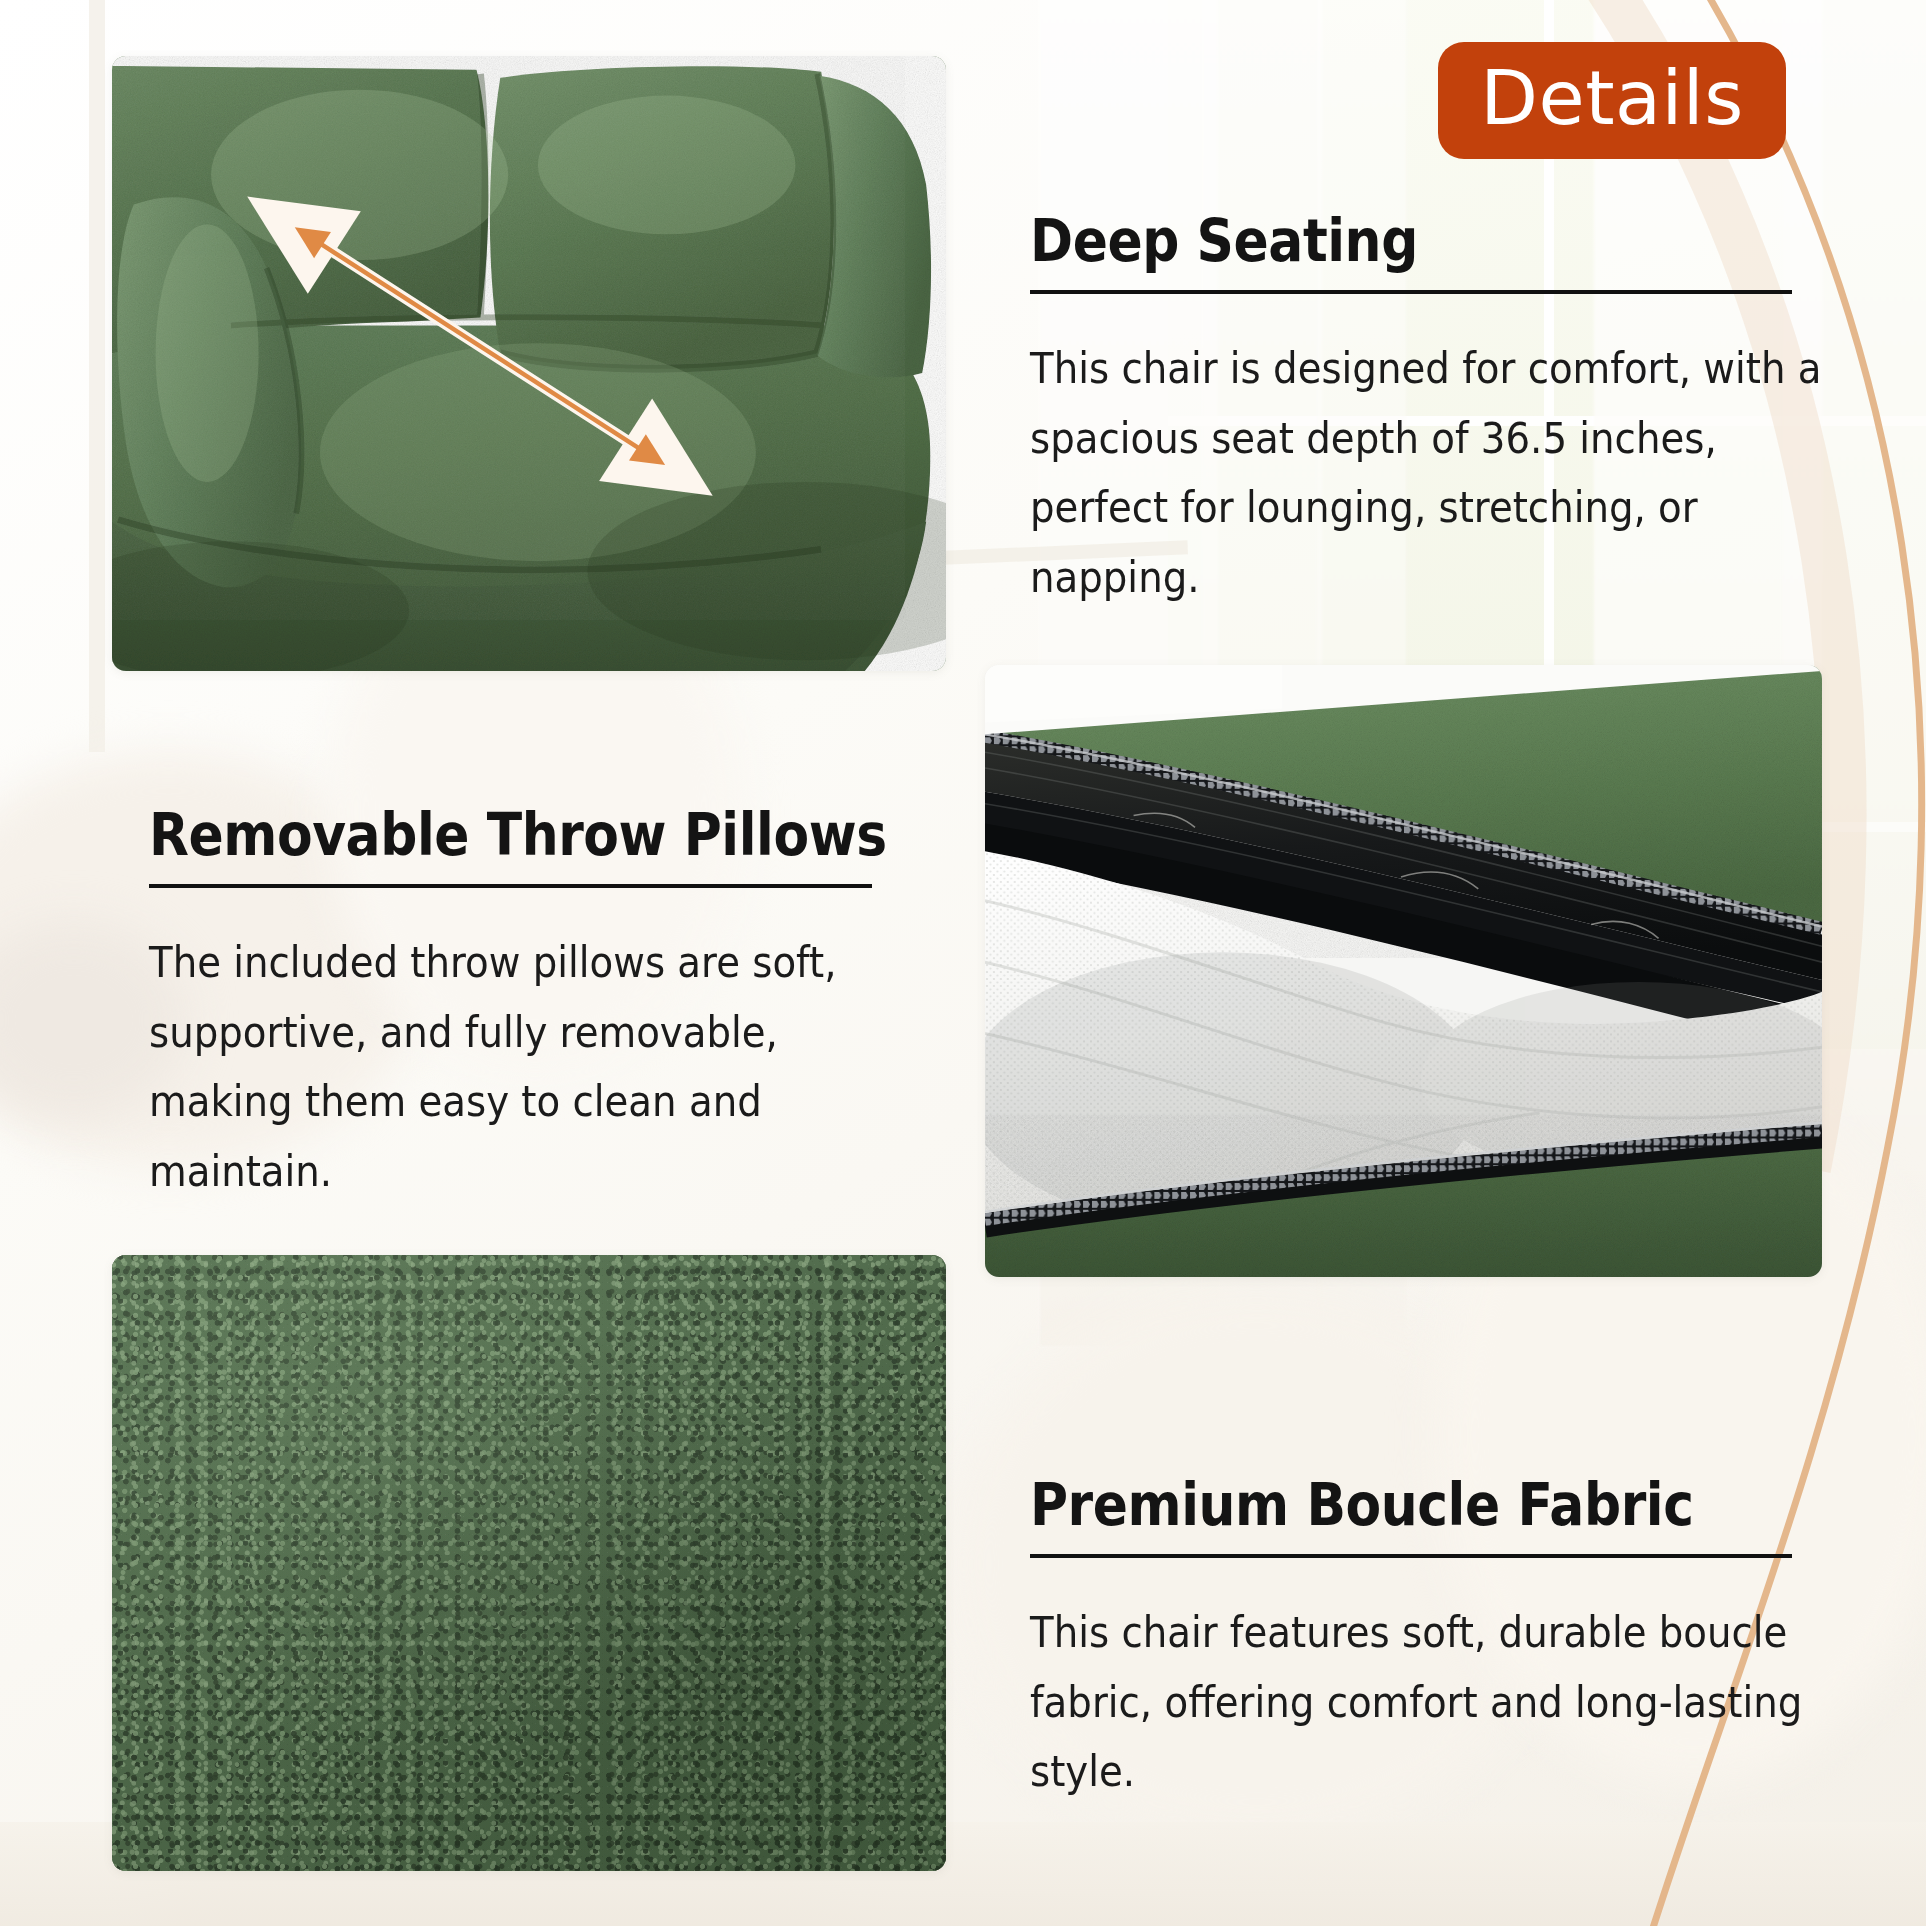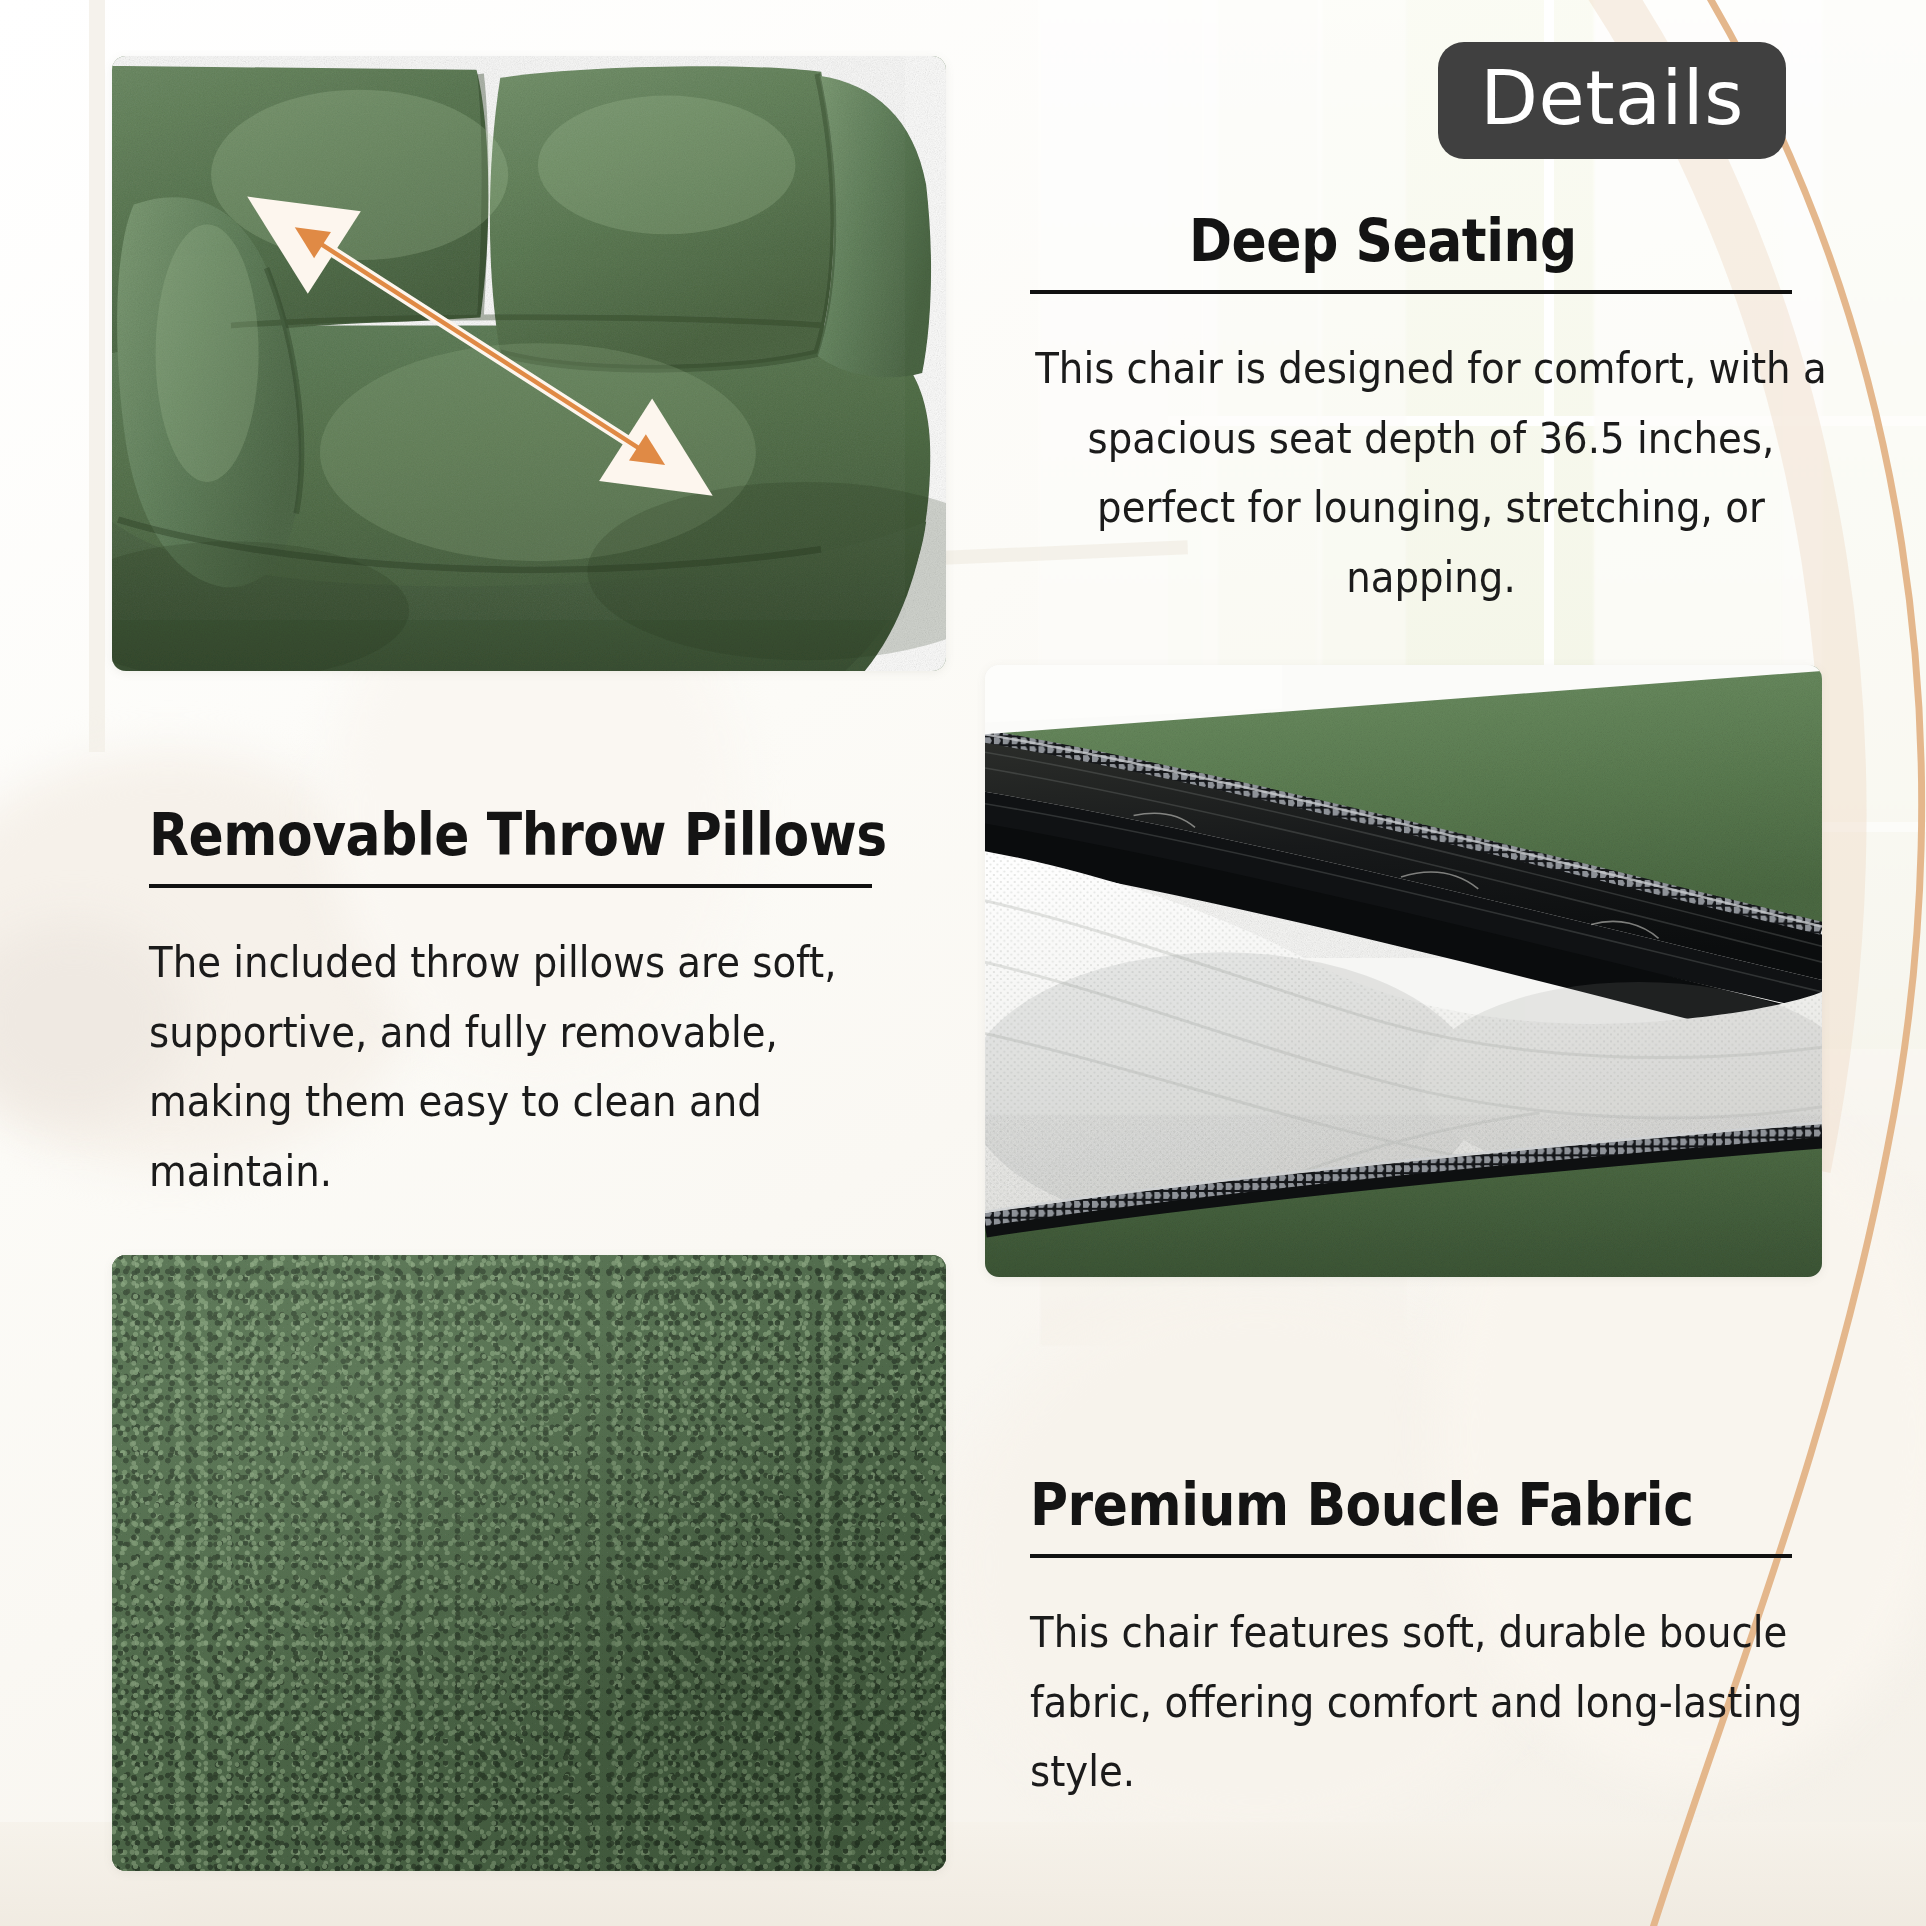--- a/index.html
+++ b/index.html
@@ -133,21 +133,21 @@
     font-family:"DejaVu Sans", sans-serif;
     font-weight:400;
     font-size:43px;
     color:#1b1b1b;
     line-height:1.62;
     margin-top:40px;
     transform:scaleX(.9);
     transform-origin:left top;
   }
 
-  #tb-deep-seating{left:1030px;top:210px;width:802px;text-align:center;}
+  #tb-deep-seating{left:1030px;top:210px;width:802px;}
   #tb-deep-seating .tb-rule{width:762px;}
   #tb-deep-seating .tb-body{width:891px;}
 
   #tb-throw-pillows{left:149px;top:804px;width:792px;}
   #tb-throw-pillows .tb-rule{width:723px;}
   #tb-throw-pillows .tb-body{width:871px;}
 
   #tb-boucle-fabric{left:1030px;top:1438px;width:802px;margin-top:36px;}
   #tb-boucle-fabric .tb-rule{width:762px;}
   #tb-boucle-fabric .tb-body{width:891px;}
@@ -182,21 +182,21 @@
   <div class="blob" style="left:149px;top:1812px;width:693px;height:178px;background:#f3eee6;"></div>
 
   <div class="bg-wash" style="left:0;top:1822px;width:1927px;height:105px;background:linear-gradient(180deg,#f6f2ea,#efe9df);opacity:.85;"></div>
 </div>
 
 <svg id="deco-arc" viewBox="0 0 1946 1946" preserveAspectRatio="none">
   <path d="M 1710 -30 C 1930 330, 1986 760, 1906 1160 C 1846 1470, 1740 1720, 1660 1976" fill="none" stroke="#e3b386" stroke-width="7" opacity=".95"></path>
   <path d="M 1612 -30 C 1860 340, 1906 780, 1826 1180" fill="none" stroke="#f0dcc8" stroke-width="46" opacity=".45"></path>
 </svg>
 
-<div id="details-badge" style="background:#404040;">
+<div id="details-badge" style="background:#c2410c;">
   <span class="badge-label">Details</span>
 </div>
 
 <div class="photo-panel" id="panel-chair">
   <svg id="chair-art" viewBox="0 0 842 621" preserveAspectRatio="none">
     <defs>
       <linearGradient id="gSeat" x1="0" y1="0" x2="0.3" y2="1">
         <stop offset="0%" stop-color="#60805a"></stop>
         <stop offset="45%" stop-color="#537049"></stop>
         <stop offset="100%" stop-color="#41593a"></stop>

